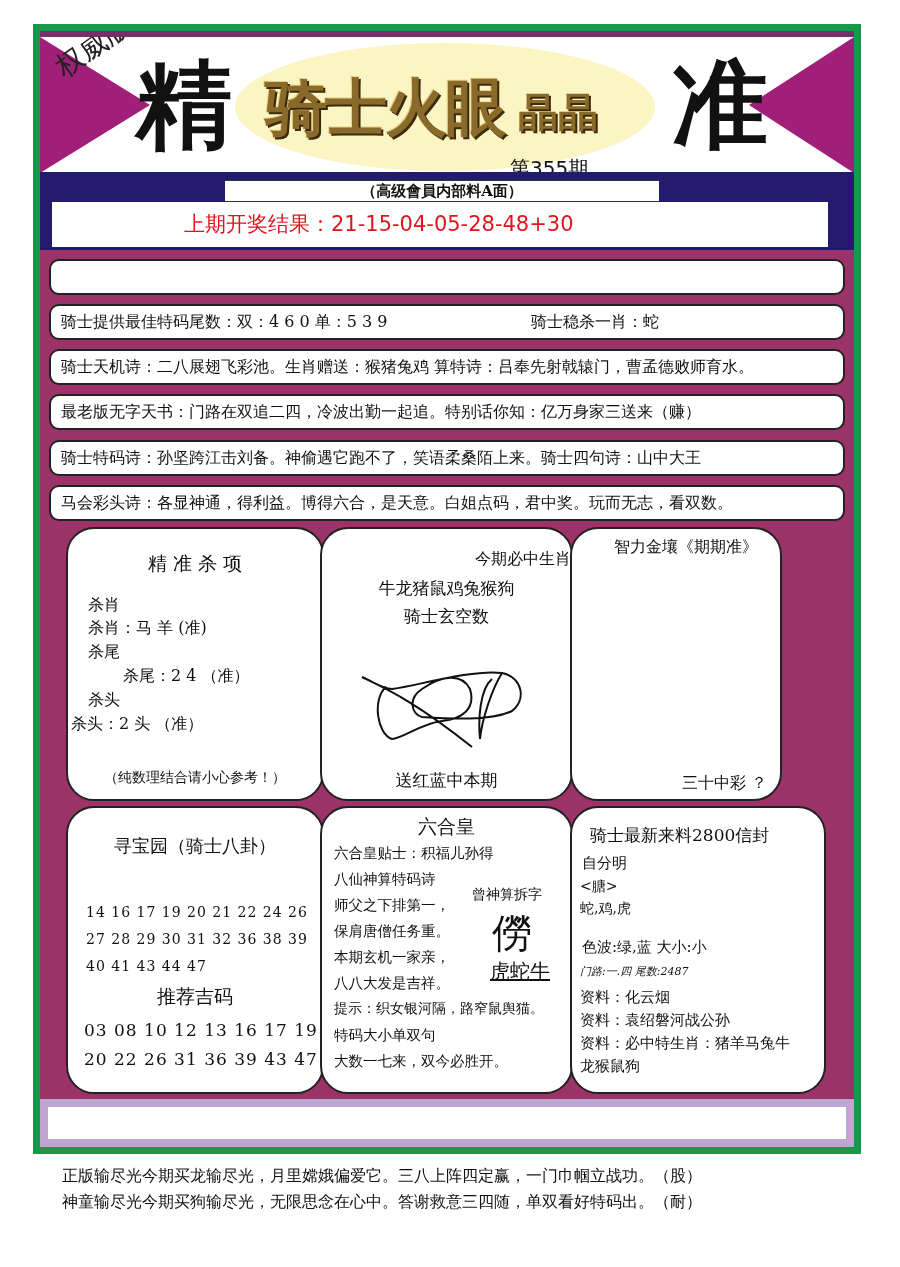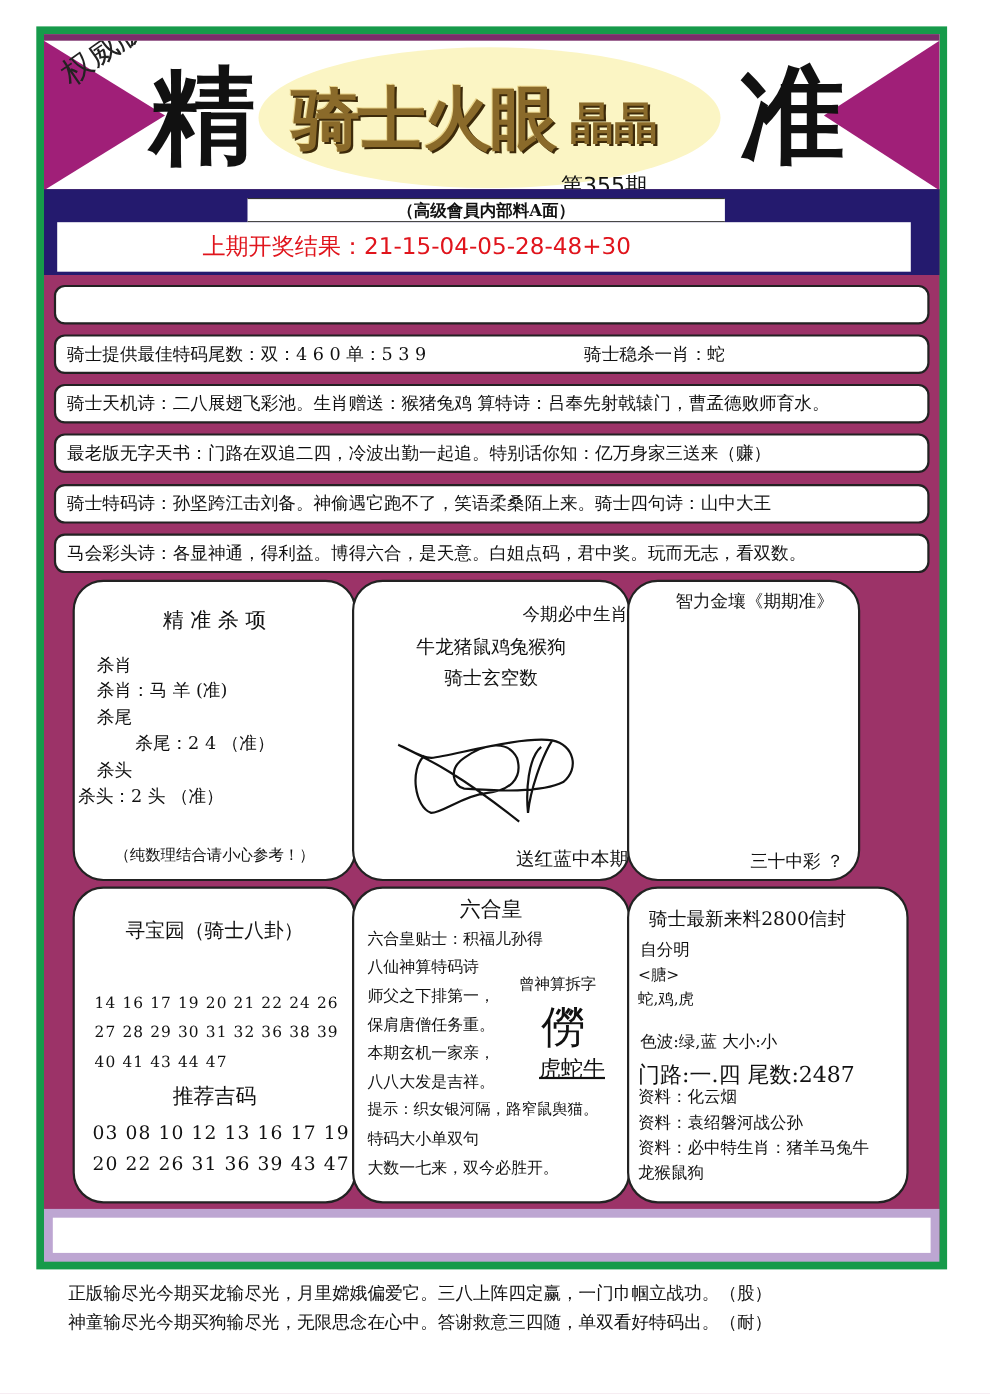--- a/index.html
+++ b/index.html
@@ -77,21 +77,21 @@
       <div class="l ctr" style="left:0;width:100%;top:240px;font-size:14px;">（纯数理结合请小心参考！）</div>
     </div>
 
     <div class="box" style="left:280px;top:496px;width:253px;height:274px;">
       <div class="l ctr" style="left:0;width:100%;top:20px;font-size:16px;text-align:right;">今期必中生肖</div>
       <div class="l ctr" style="left:0;width:100%;top:48px;font-size:17px;">牛龙猪鼠鸡兔猴狗</div>
       <div class="l ctr" style="left:0;width:100%;top:76px;font-size:17px;">骑士玄空数</div>
       <svg class="l" style="left:30px;top:130px;" width="180" height="90" viewBox="0 0 180 90">
         <path d="M10,18 C30,28 60,40 120,88 M10,18 C20,22 30,30 40,30 C60,28 120,10 150,14 C170,18 175,40 160,52 C140,62 100,60 70,58 C60,56 55,40 70,30 C90,16 110,14 118,30 C124,50 110,60 90,62 C70,64 50,80 40,80 C25,75 20,40 34,28 M150,14 C140,30 130,60 128,80 C126,60 128,30 140,20" fill="none" stroke="#111" stroke-width="2"></path>
       </svg>
-      <div class="l ctr" style="left:0;width:100%;top:240px;font-size:17px;text-align:right;">送红蓝中本期</div>
+      <div class="l ctr" style="left:0;width:100%;top:240px;font-size:17px;">送红蓝中本期</div>
     </div>
 
     <div class="box" style="left:530px;top:496px;width:212px;height:274px;">
       <div class="l" style="left:42px;top:8px;font-size:16px;">智力金壤《期期准》</div>
       <div class="l" style="left:110px;top:244px;font-size:16px;">三十中彩 ？</div>
     </div>
 
     <div class="box" style="left:26px;top:775px;width:258px;height:288px;">
       <div class="l ctr" style="left:0;width:100%;top:26px;font-size:18px;">寻宝园（骑士八卦）</div>
       <div class="l nums" style="left:18px;top:91px;">14 16 17 19 20 21 22 24 26</div>
@@ -117,21 +117,21 @@
       <div class="l" style="left:170px;top:98px;font-size:40px;">僗</div>
       <div class="l" style="left:168px;top:150px;font-size:20px;text-decoration:underline;">虎蛇牛</div>
     </div>
 
     <div class="box" style="left:530px;top:775px;width:256px;height:288px;">
       <div class="l" style="left:18px;top:16px;font-size:17px;">骑士最新来料2800信封</div>
       <div class="l" style="left:10px;top:46px;font-size:15px;">自分明</div>
       <div class="l" style="left:8px;top:70px;font-size:14px;">&lt;膅&gt;</div>
       <div class="l" style="left:8px;top:92px;font-size:14px;">蛇,鸡,虎</div>
       <div class="l" style="left:10px;top:130px;font-size:15px;">色波:绿,蓝   大小:小</div>
-      <div class="l" style="left:8px;top:156px;font-size:20px;">门路:一.四 尾数:2487</div>
+      <div class="l" style="left:8px;top:156px;font-size:11px;font-style:italic;">门路:一.四 尾数:2487</div>
       <div class="l" style="left:8px;top:180px;font-size:15px;">资料：化云烟</div>
       <div class="l" style="left:8px;top:203px;font-size:15px;">资料：袁绍磐河战公孙</div>
       <div class="l" style="left:8px;top:226px;font-size:15px;">资料：必中特生肖：猪羊马兔牛</div>
       <div class="l" style="left:8px;top:249px;font-size:15px;">龙猴鼠狗</div>
     </div>
 
     <div class="lav">
       <div class="lav-in"></div>
     </div>
   </div>

